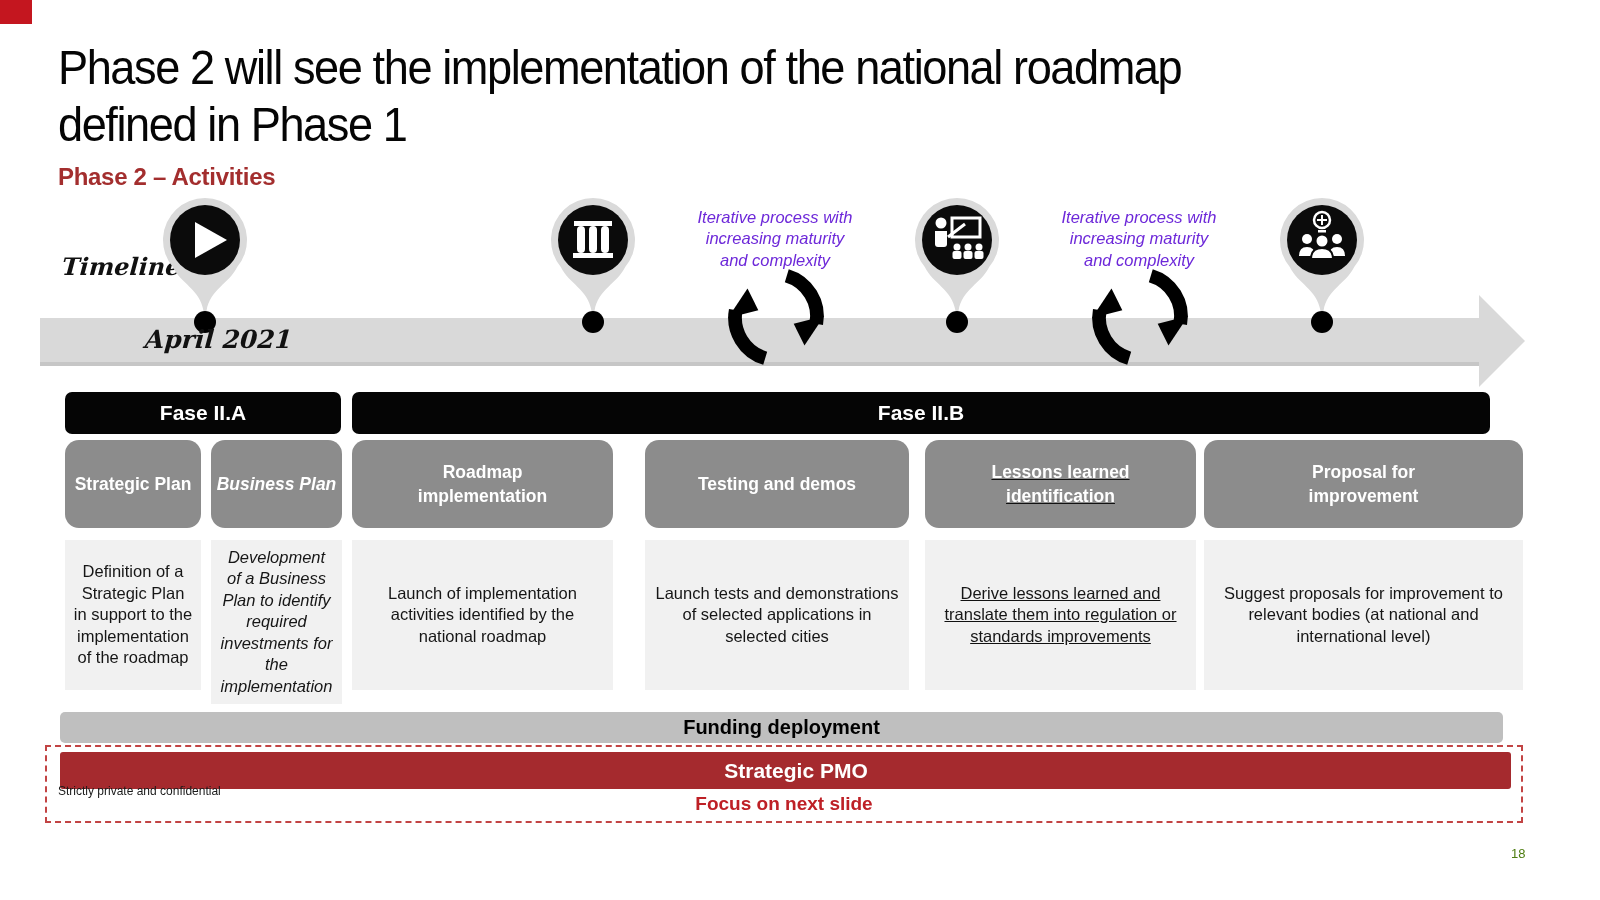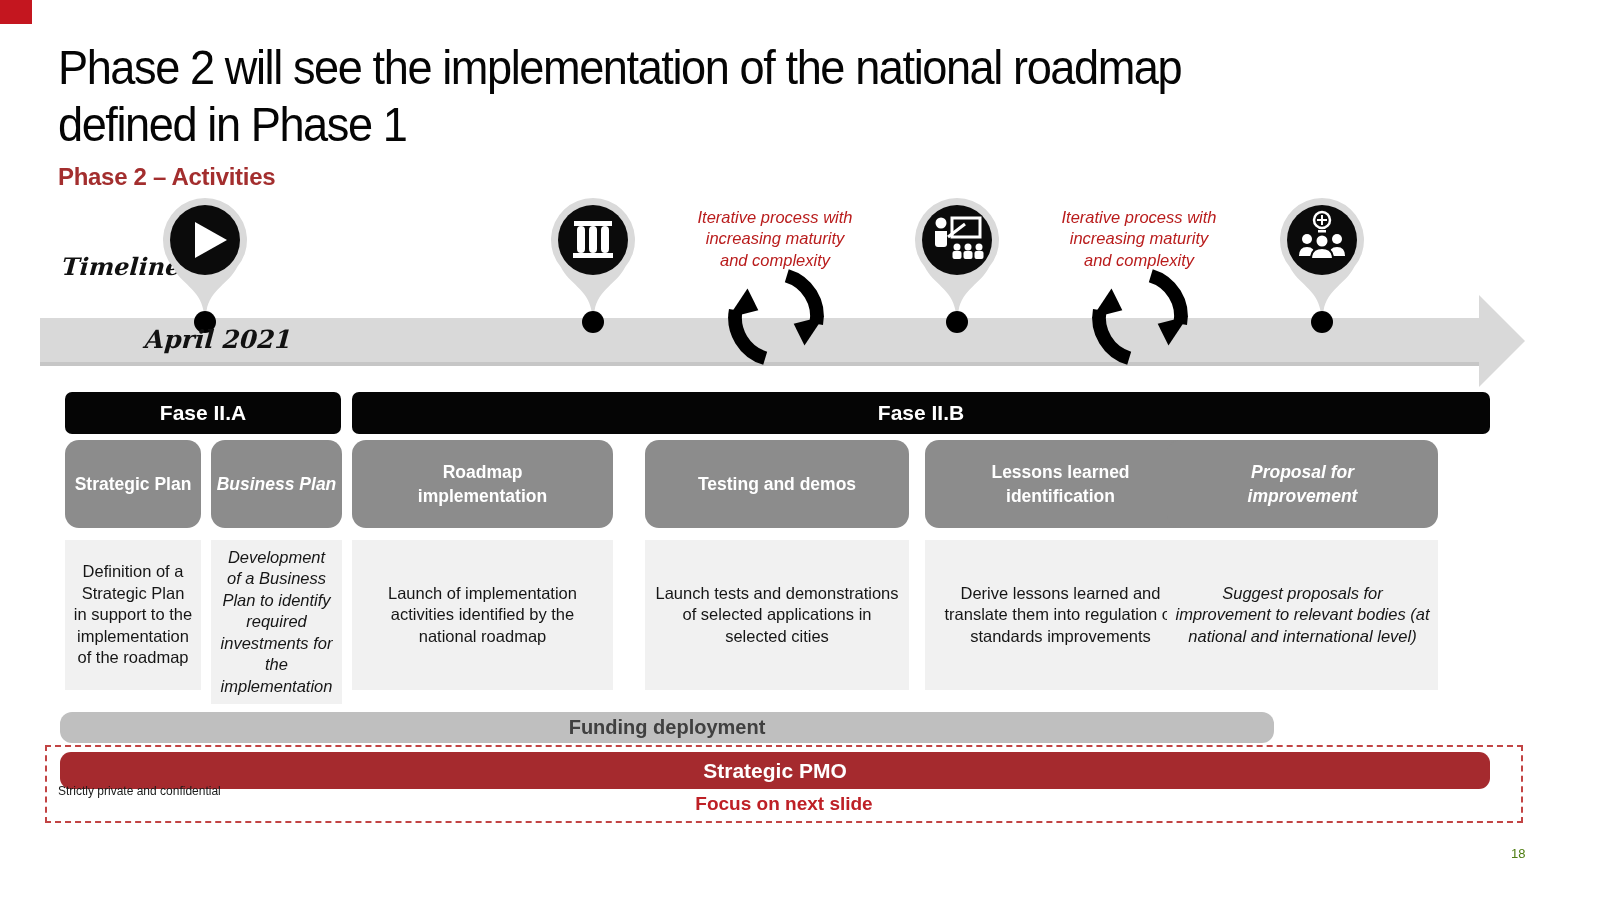--- a/index.html
+++ b/index.html
@@ -20,46 +20,46 @@
 
   .tl-bar{position:absolute;left:40px;top:318px;width:1440px;height:44px;background:#D9D9D9;
           border-bottom:4px solid #C6C6C6;z-index:1;}
   .tl-arrowhead{position:absolute;left:1479px;top:295px;width:0;height:0;z-index:1;
           border-top:46px solid transparent;border-bottom:46px solid transparent;border-left:46px solid #D9D9D9;}
 
   .pin{position:absolute;top:195px;width:90px;height:140px;z-index:3;}
   .pin1{left:160px;} .pin2{left:548px;} .pin3{left:912px;} .pin4{left:1277px;}
 
   .iter-note{position:absolute;top:207px;width:250px;text-align:center;font-style:italic;
-             font-size:16.5px;line-height:1.3;color:#b91c1c;z-index:2;}
+             font-size:16.5px;line-height:1.3;color:#6d28d9;z-index:2;}
   .iter1{left:650px;} .iter2{left:1014px;}
   .cycle{position:absolute;top:263px;width:108px;height:108px;z-index:3;}
   .cycle1{left:722px;} .cycle2{left:1086px;}
 
   .phase-bar{position:absolute;top:392px;height:42px;background:#050505;border-radius:7px;
              color:#fff;font-weight:bold;font-size:21px;text-align:center;line-height:42px;z-index:2;}
   .phaseA{left:65px;width:276px;} .phaseB{left:352px;width:1138px;}
 
   .col{position:absolute;top:440px;}
   .c1{left:65px;width:136px;} .c2{left:211px;width:131px;font-style:italic;} .c3{left:352px;width:261px;}
-  .c4{left:645px;width:264px;} .c5{left:925px;width:271px;} .c6{left:1167px;width:271px;font-style:italic;}
+  .c4{left:645px;width:264px;} .c5{left:925px;width:271px;text-decoration:underline;} .c6{left:1204px;width:319px;}
   .colhead{height:88px;background:#8C8C8C;border-radius:14px;color:#fff;font-weight:bold;
            font-size:17.5px;line-height:1.4;display:flex;align-items:center;justify-content:center;text-align:center;}
   .colhead span{display:block;}
   .c3 .colhead span{max-width:170px;} .c5 .colhead span{max-width:170px;} .c6 .colhead span{max-width:150px;}
   .coldesc{margin-top:12px;height:150px;background:#F1F1F1;color:#161616;font-size:16.5px;line-height:1.3;
            display:flex;align-items:center;justify-content:center;text-align:center;padding:4px 8px;box-sizing:border-box;}
   .c2 .coldesc{height:164px;}
 
-  .funding-bar{position:absolute;left:60px;top:712px;width:1214px;height:31px;background:#BFBFBF;border-radius:12px;
-               color:#404040;font-weight:bold;font-size:20px;text-align:center;line-height:31px;}
+  .funding-bar{position:absolute;left:60px;top:712px;width:1443px;height:31px;background:#BFBFBF;border-radius:5px;
+               color:#000000;font-weight:bold;font-size:20px;text-align:center;line-height:31px;}
 
   .focus-frame{position:absolute;left:45px;top:745px;width:1474px;height:74px;border:2px dashed #C24444;}
-  .pmo-bar{position:absolute;left:60px;top:752px;width:1430px;height:37px;background:#A52A2E;border-radius:11px;
-           color:#fff;font-weight:bold;font-size:21px;text-align:center;line-height:37px;}
+  .pmo-bar{position:absolute;left:60px;top:752px;width:1430px;height:37px;background:#A52A2E;border-radius:3px;
+           color:#fff;font-weight:bold;font-size:21px;text-align:center;line-height:37px;padding-left:21px;}
   .focus-note{position:absolute;left:45px;top:793px;width:1478px;text-align:center;
               font-size:19px;font-weight:bold;color:#BE2026;}
 
   .footer-note{position:absolute;left:58px;top:784px;font-size:12px;color:#1a1a1a;}
   .page-number{position:absolute;left:1478px;top:846px;font-size:13px;color:#4d7c0f;margin-left:33px;}
 </style>
 </head>
 <body>
 
 <div class="slide">

